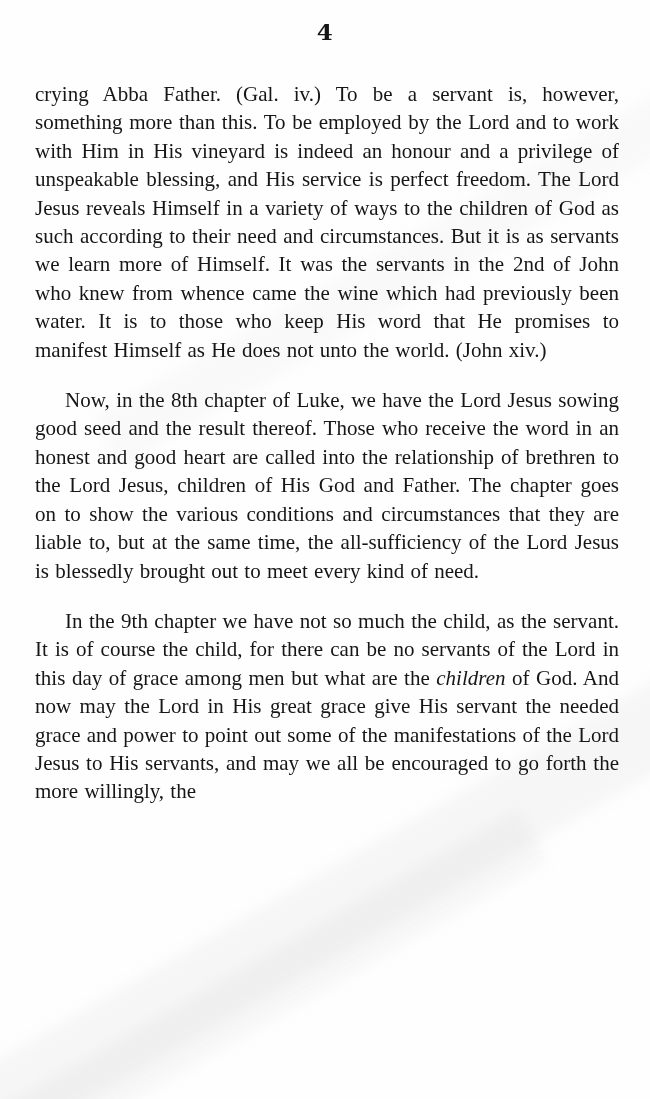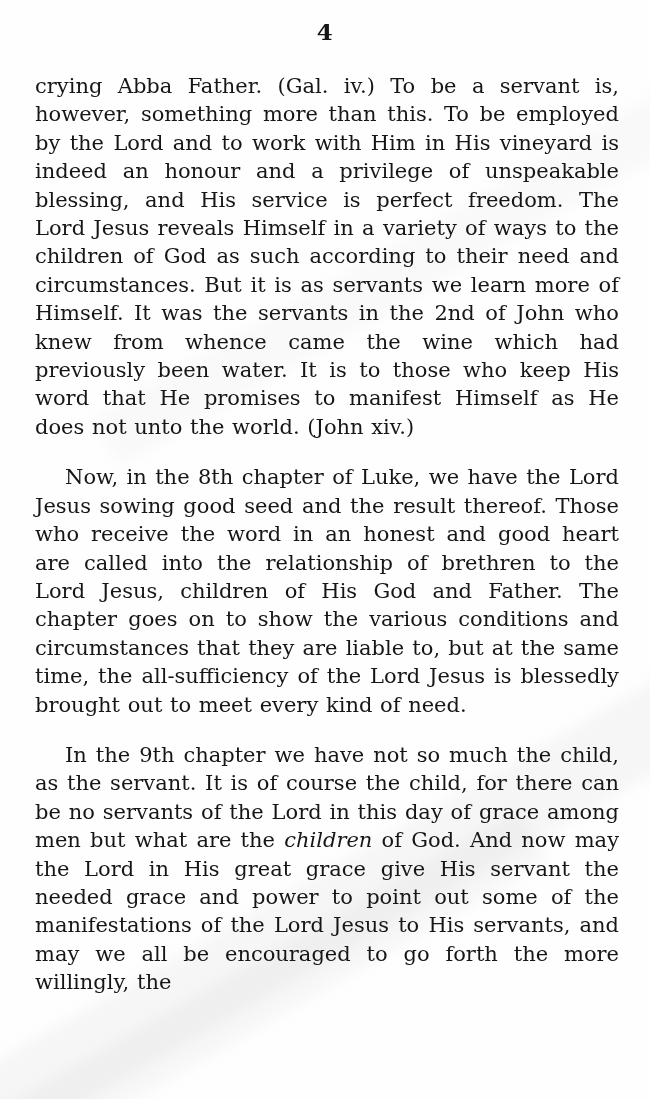--- a/index.html
+++ b/index.html
@@ -35,23 +35,24 @@
     top: 18px;
     left: 0;
     width: 100%;
     text-align: center;
     font-weight: bold;
     font-size: 23px;
     letter-spacing: 0.5px;
   }
   .text-block {
     position: absolute;
-    top: 72px;
+    top: 80px;
     left: 35px;
     width: 584px;
+    font-family: Liberation Serif, serif;
   }
   .para {
     margin: 0;
     text-align: justify;
     font-size: 21px;
     line-height: 28.4px;
     word-spacing: 1px;
   }
   .para + .para {
     margin-top: 22px;

